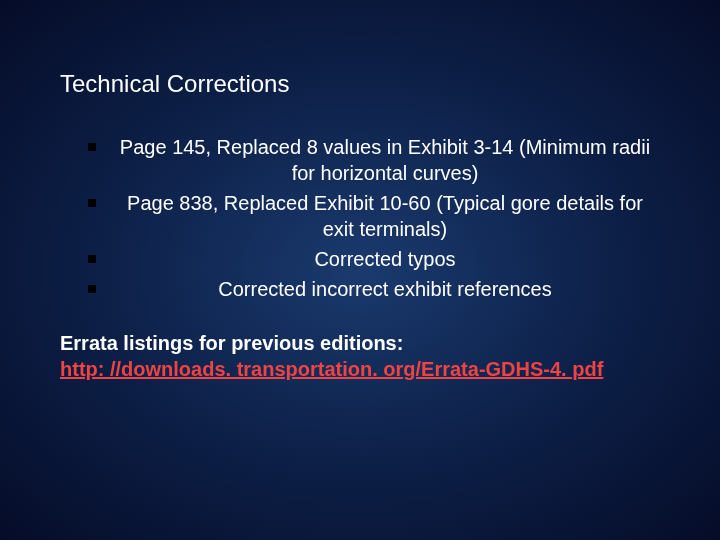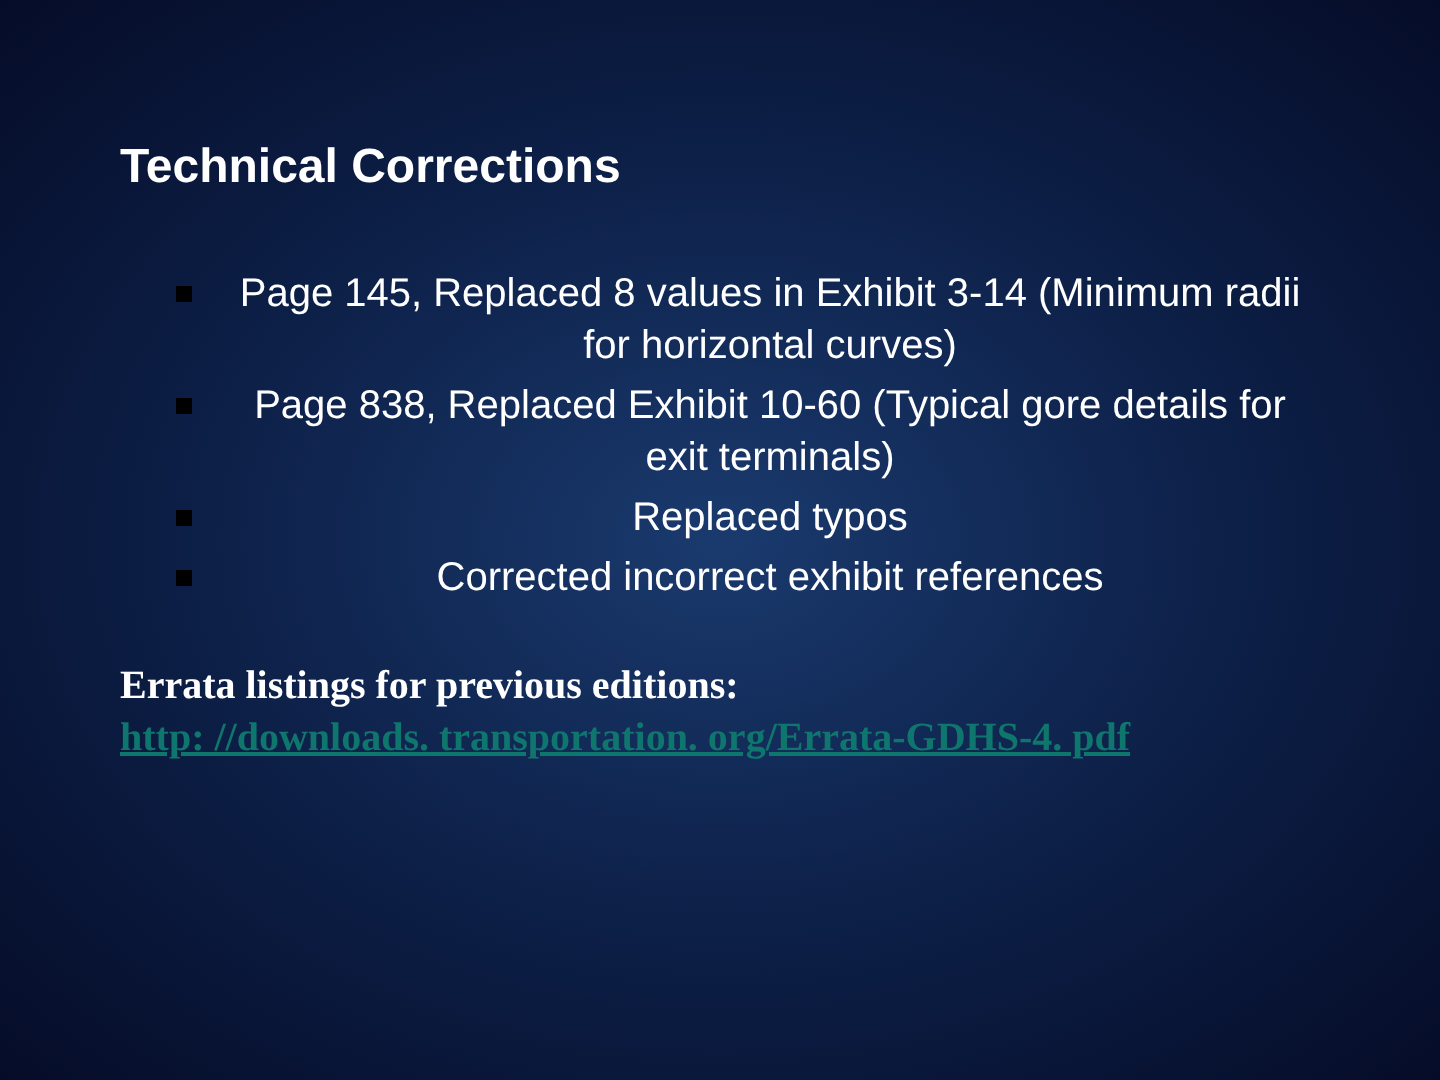--- a/index.html
+++ b/index.html
@@ -11,21 +11,21 @@
     color: #ffffff;
     overflow: hidden;
   }
   .slide {
     width: 100%;
     height: 100%;
     padding: 70px 60px 40px 60px;
   }
   .title {
     font-size: 24px;
-    font-weight: bold;
+    font-weight: normal;
     margin-bottom: 36px;
   }
   ul.bullets {
     list-style: none;
     padding-left: 28px;
     margin-bottom: 28px;
   }
   ul.bullets li {
     position: relative;
     font-size: 20px;
@@ -41,37 +41,36 @@
     top: 9px;
     width: 6px;
     height: 6px;
     background: #000;
     border: 1px solid #000;
   }
   .footer {
     font-size: 20px;
     font-weight: bold;
     line-height: 1.3;
-    font-family: Liberation Serif, serif;
   }
   .footer .link {
     text-decoration: underline;
-    color: #0f766e;
+    color: #ef4444;
   }
 </style>
 </head>
 <body>
 
 <div class="slide">
   <h1 class="title">Technical Corrections</h1>
 
   <ul class="bullets">
     <li>Page 145, Replaced 8 values in Exhibit 3-14 (Minimum radii for horizontal curves)</li>
     <li>Page 838, Replaced Exhibit 10-60 (Typical gore details for exit terminals)</li>
-    <li>Replaced typos</li>
+    <li>Corrected typos</li>
     <li>Corrected incorrect exhibit references</li>
   </ul>
 
   <div class="footer">
     <div>Errata listings for previous editions:</div>
     <div class="link">http: //downloads. transportation. org/Errata-GDHS-4. pdf</div>
   </div>
 </div>
 
 </body></html>

